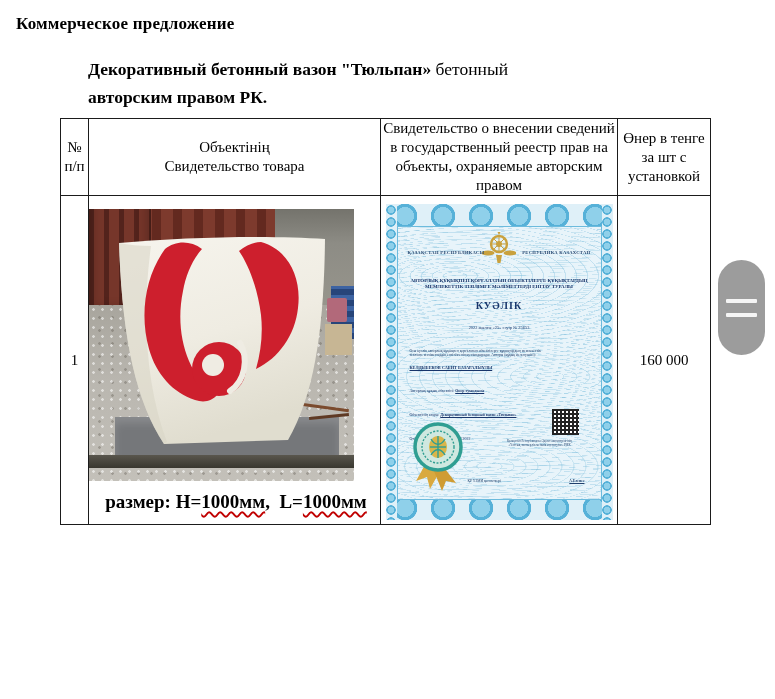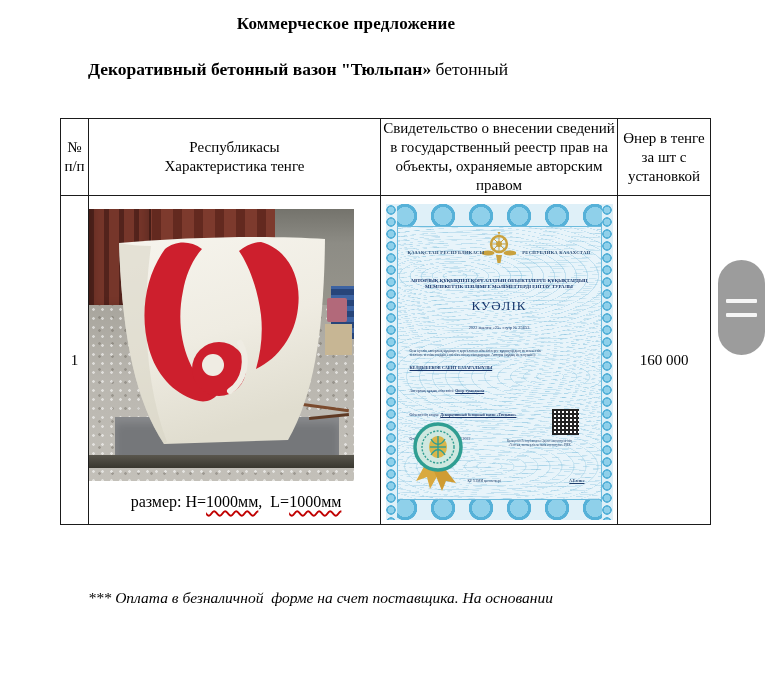--- a/index.html
+++ b/index.html
@@ -2,22 +2,22 @@
 <html><head>
 <meta charset="utf-8">
 <style>
   html,body{margin:0;padding:0;}
   body{
     width:775px;height:699px;position:relative;background:#ffffff;
     font-family:"Liberation Serif","DejaVu Serif",serif;color:#000;overflow:hidden;
   }
   
   .doc-title{
-    position:absolute;top:14px;left:0;width:660px;text-align:center;
-    font-size:17px;font-weight:bold;letter-spacing:.2px;padding-left:16px;
+    position:absolute;top:14px;left:16px;width:660px;
+    font-size:17px;font-weight:bold;letter-spacing:.2px;
   }
   .doc-subtitle{
     position:absolute;left:88px;top:55px;width:540px;
     font-size:17.5px;line-height:28px;
   }
   .doc-subtitle .b{font-weight:bold;}
   
   table.offer{
     position:absolute;left:60px;top:118px;width:650px;
     border-collapse:collapse;table-layout:fixed;
@@ -54,21 +54,21 @@
   .ph-rail{position:absolute;left:0;top:246px;width:265px;height:13px;
     background:linear-gradient(#59564d,#39372f);}
   .ph-crate{position:absolute;right:0;top:77px;width:23px;height:53px;
     background:repeating-linear-gradient(0deg,#27457a 0 6px,#3d63a2 6px 11px);}
   .ph-pink{position:absolute;right:7px;top:89px;width:20px;height:24px;background:#b2697a;border-radius:2px;}
   .ph-block{position:absolute;right:2px;top:115px;width:27px;height:31px;background:#c7b694;}
   .ph-stick1{position:absolute;left:212px;top:197px;width:48px;height:3px;background:#7b4b2e;transform:rotate(8deg);}
   .ph-stick2{position:absolute;left:220px;top:206px;width:40px;height:3px;background:#5f3a24;transform:rotate(-6deg);}
   .vase-svg{position:absolute;left:0;top:0;}
   
-  .size-caption{margin-top:11px;font-weight:normal;font-size:16px;padding-left:3px;white-space:pre;}
+  .size-caption{margin-top:11px;font-weight:bold;font-size:19px;padding-left:3px;white-space:pre;}
   .size-caption .wavy{
     text-decoration:underline;text-decoration-style:wavy;
     text-decoration-color:#c00000;text-decoration-thickness:2px;text-underline-offset:3px;
   }
   
   .cert{position:relative;width:227px;height:316px;margin:3px auto 0;background:#eaf5fb;overflow:hidden;}
   .cert-scallop-top,.cert-scallop-bottom{
     position:absolute;left:0;right:0;height:24px;
     background-image:radial-gradient(circle 14px at 19px 12px,#8fd0ea 0 9px,#56b1d8 9px 12px,transparent 12.5px);
     background-size:38px 24px;background-color:#dff0f8;}
@@ -84,21 +84,21 @@
     background-image:
       repeating-radial-gradient(140px 46px at 28% 18%,rgba(105,180,215,.30) 0 1px,transparent 1.5px 11px),
       repeating-radial-gradient(160px 52px at 75% 55%,rgba(105,180,215,.26) 0 1px,transparent 1.5px 13px),
       repeating-radial-gradient(130px 44px at 45% 88%,rgba(105,180,215,.24) 0 1px,transparent 1.5px 12px);
     color:#17356b;text-align:center;
   }
   .cert-emblem{margin:4px auto 0;display:block;}
   .cert-countries{display:flex;justify-content:space-between;padding:0 10px;margin-top:-24px;
     font-size:4.6px;letter-spacing:.3px;font-weight:bold;color:#24456f;}
   .cert-heading{margin-top:16px;font-size:4.9px;font-weight:bold;line-height:6.5px;color:#132f66;}
-  .cert-doc-title{margin-top:5px;font-size:13px;font-weight:normal;letter-spacing:1px;}
+  .cert-doc-title{margin-top:5px;font-size:10px;font-weight:bold;letter-spacing:1px;}
   .cert-number{margin-top:3px;font-size:4.4px;}
   .cert-paragraph{margin-top:12px;padding:0 12px;font-size:3.7px;line-height:4.8px;color:#21406c;text-align:left;}
   .cert-name{padding:0 12px;font-size:4.3px;font-weight:bold;text-align:left;text-decoration:underline;}
   .cert-field{margin-top:5px;padding:0 12px;font-size:3.9px;text-align:left;}
   .cert-field .uv{text-decoration:underline;font-weight:bold;}
   .cert-bottom{position:absolute;left:0;right:0;bottom:6px;height:86px;}
   .cert-seal{position:absolute;left:14px;top:14px;}
   .cert-qr{position:absolute;right:22px;top:2px;width:27px;height:26px;background:#fff;
     background-image:
       repeating-linear-gradient(0deg,#242424 0 2px,transparent 2px 4px),
@@ -114,35 +114,36 @@
   .side-handle .bar{position:absolute;left:8px;width:31px;height:4px;background:#f5f5f5;border-radius:1px;}
   .side-handle .bar.b1{top:39px;} .side-handle .bar.b2{top:53px;}
 </style>
 </head>
 <body>
 
 <div class="doc-title">Коммерческое предложение</div>
 
 <div class="doc-subtitle">
   <span class="b">Декоративный бетонный вазон "Тюльпан»</span><span> бетонный</span><br>
+  <span class="b">авторским правом РК.</span>
 </div>
 
 <table class="offer">
   <colgroup>
       <col style="width:28px">
       <col style="width:292px">
       <col style="width:237px">
       <col style="width:93px">
     </colgroup>
   <tbody>
       <tr class="hdr">
     <th>№ п/п</th>
     <th>
-      <span>Республикасы</span><br>
-      <span>Характеристика тенге</span>
+      <span>Объектінің</span><br>
+      <span>Свидетельство товара</span>
     </th>
     <th class="h-cert">Свидетельство о внесении сведений в государственный реестр прав на объекты, охраняемые авторским правом</th>
     <th class="h-price">Өнер в тенге за шт с установкой</th>
   </tr>
   <tr class="body-row">
     <td class="c-num">1</td>
     <td class="c-img">
 
       <div class="photo">
         <div class="ph-wall"></div>
@@ -248,21 +249,20 @@
           </div>
         </div>
       </div>
     </td>
     <td class="c-price">160 000</td>
   </tr>
 </tbody>
   </table>
 
 <div class="notes">
-  <div>*** Оплата в безналичной  форме на счет поставщика. На основании</div>
   
   
   
   
 </div>
 
 <div class="side-handle">
   <div class="bar b1"></div>
   <div class="bar b2"></div>
 </div>

